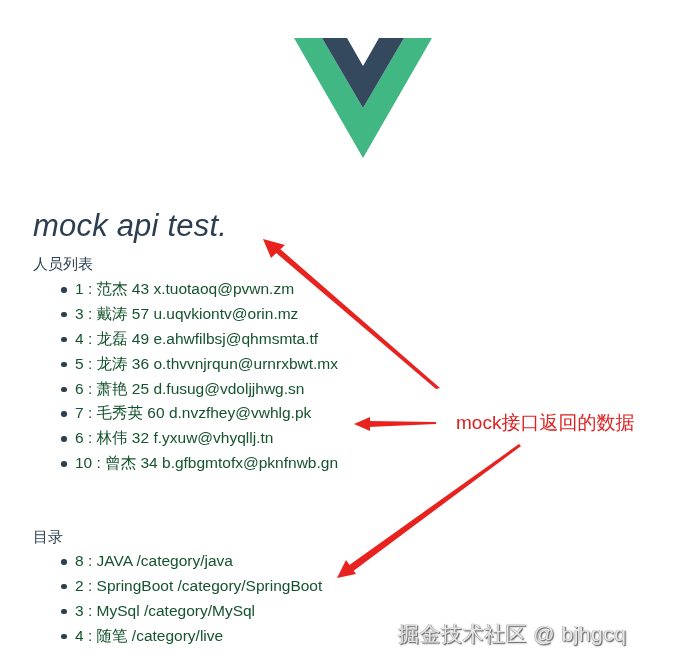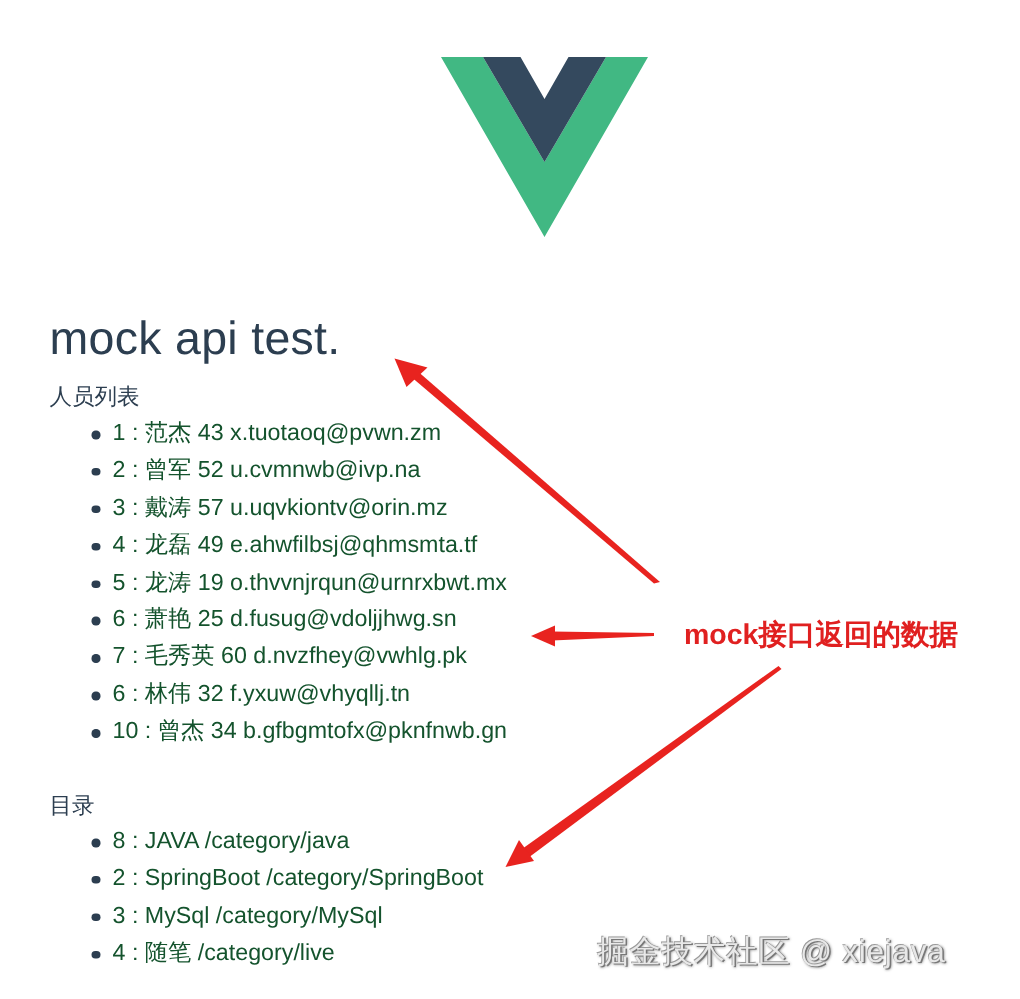--- a/index.html
+++ b/index.html
@@ -1,47 +1,46 @@
 <!DOCTYPE html>
 <html><head>
   <meta charset="utf-8">
   <style>
     html, body { margin: 0; padding: 0; }
     body {
       width: 680px; height: 666px; background: #ffffff; position: relative; overflow: hidden;
       font-family: "Liberation Sans", "DejaVu Sans", sans-serif; color: #2c3e50;
     }
     .logo { position: absolute; left: 294px; top: 38px; width: 138px; height: 120px; }
-    .title { position: absolute; left: 33px; top: 208px; margin: 0; font-size: 31px; font-weight: normal; color: #2c3e50; letter-spacing: 0.2px; }
+    .title { position: absolute; left: 33px; top: 208px; margin: 0; font-size: 31px; font-weight: normal; color: #2c3e50; letter-spacing: 0.2px; font-style: italic; }
     .section-label { position: absolute; left: 33px; font-size: 15px; color: #2c3e50; }
     .list { position: absolute; left: 33px; margin: 0; padding: 0; list-style: none; }
     .list li { position: relative; height: 24.9px; line-height: 24.9px; font-size: 15.5px; color: #14532d; padding-left: 42px; white-space: nowrap; }
     .list li::before { content: ""; position: absolute; left: 28px; top: 10px; width: 5.5px; height: 5.5px; border-radius: 50%; background: #2c3e50; }
-    .annot { position: absolute; left: 456px; top: 410px; font-size: 19px; color: #e02020; font-weight: bold; }
+    .annot { position: absolute; left: 456px; top: 410px; font-size: 19px; color: #e02020; }
     .watermark { position: absolute; left: 398px; top: 620px; font-size: 21px; color: #e8e8e8;
       text-shadow: 1px 1px 0 #777, -0.5px -0.5px 0 #999, 1px 1px 2px #666; letter-spacing: 0.5px; }
     svg.arrows { position: absolute; left: 0; top: 0; width: 680px; height: 666px; pointer-events: none; }
   </style>
 </head>
 <body>
 
 <svg class="logo" viewBox="0 0 138 120">
   <polygon points="0,0 28,0 69,70 110,0 138,0 69,120" fill="#41b883"></polygon>
   <polygon points="28,0 53,0 69,28 85,0 110,0 69,70" fill="#34495e"></polygon>
 </svg>
 
 <h1 class="title">mock api test.</h1>
 
 <div class="section-label" style="top:255px;text-align:center;">人员列表</div>
 <ul class="list" style="top:277px;">
   <li>1 : 范杰 43 x.tuotaoq@pvwn.zm</li>
-  <li>2 : 曾军 52 u.cvmnwb@ivp.na</li>
   <li>3 : 戴涛 57 u.uqvkiontv@orin.mz</li>
   <li>4 : 龙磊 49 e.ahwfilbsj@qhmsmta.tf</li>
-  <li>5 : 龙涛 19 o.thvvnjrqun@urnrxbwt.mx</li>
+  <li>5 : 龙涛 36 o.thvvnjrqun@urnrxbwt.mx</li>
   <li>6 : 萧艳 25 d.fusug@vdoljjhwg.sn</li>
   <li>7 : 毛秀英 60 d.nvzfhey@vwhlg.pk</li>
   <li>6 : 林伟 32 f.yxuw@vhyqllj.tn</li>
   <li>10 : 曾杰 34 b.gfbgmtofx@pknfnwb.gn</li>
 </ul>
 
 <div class="section-label" style="top:528px;">目录</div>
 <ul class="list" style="top:549px;">
   <li>8 : JAVA /category/java</li>
   <li>2 : SpringBoot /category/SpringBoot</li>
@@ -58,13 +57,13 @@
     <polygon points="436,422 436,424 368,427 368,421" fill="#e8231f"></polygon>
     <polygon points="354,424 370,417 370,431" fill="#e8231f"></polygon>
   </g>
   <g>
     <polygon points="521,446 519,444 348,566 352,572" fill="#e8231f"></polygon>
     <polygon points="337,578 346,560 356,574" fill="#e8231f"></polygon>
   </g>
 </svg>
 
 <div class="annot">mock接口返回的数据</div>
-<div class="watermark">掘金技术社区 @ xiejava</div>
+<div class="watermark">掘金技术社区 @ bjhgcq</div>
 
 </body></html>

